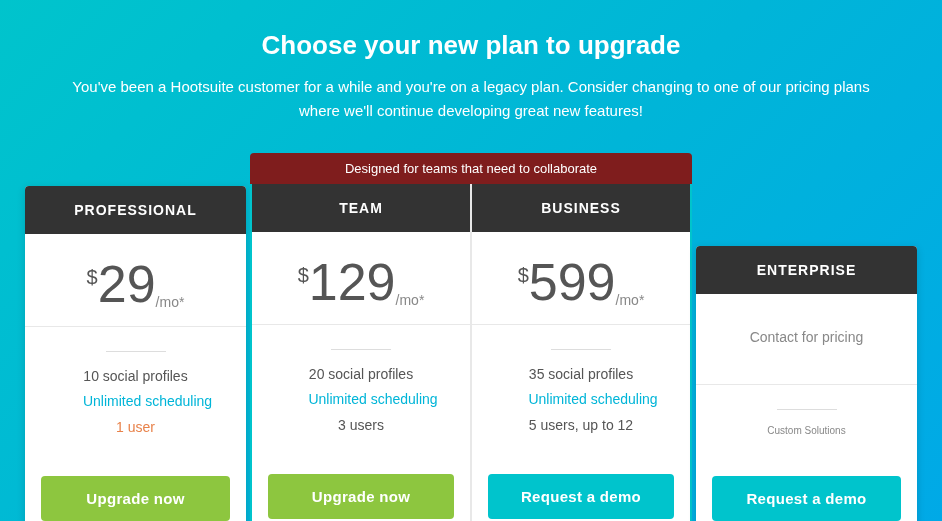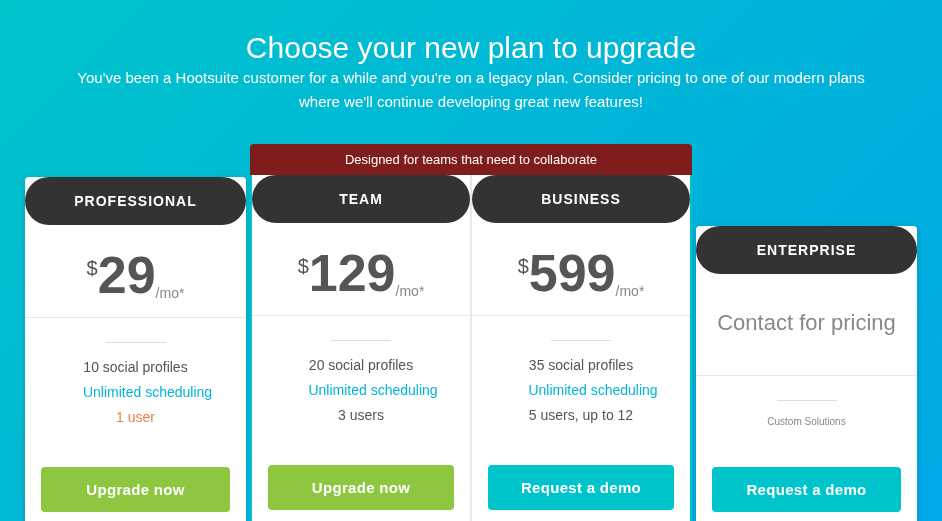--- a/index.html
+++ b/index.html
@@ -16,22 +16,23 @@
     }
 
     .header-section {
       text-align: center;
       color: white;
       margin-bottom: 30px;
       max-width: 800px;
     }
 
     .header-title {
-      font-size: 30px;
-      font-weight: 400;
+      font-size: 26px;
+      font-weight: 700;
+      margin-bottom: 14px;
       line-height: 1.2;
     }
 
     .header-subtitle {
       font-size: 15px;
       line-height: 1.6;
       font-weight: 400;
     }
 
     .plans-container {
@@ -85,21 +86,20 @@
 
     .plan-header {
       background: #333;
       color: white;
       text-align: center;
       padding: 16px 10px;
       font-size: 14px;
       font-weight: 700;
       letter-spacing: 1px;
       text-transform: uppercase;
-      border-radius: 24px;
     }
 
     .plan-price-section {
       padding: 24px 20px 16px;
       text-align: center;
       border-bottom: 1px solid #e8e8e8;
     }
 
     .price-display {
       display: flex;
@@ -109,33 +109,33 @@
     }
 
     .price-dollar {
       font-size: 20px;
       font-weight: 400;
       margin-top: 8px;
     }
 
     .price-amount {
       font-size: 52px;
-      font-weight: 700;
+      font-weight: 400;
       line-height: 1;
     }
 
     .price-mo {
       font-size: 14px;
       align-self: flex-end;
       margin-bottom: 0;
       color: #888;
     }
 
     .price-contact {
-      font-size: 22px;
+      font-size: 14px;
       color: #888;
       font-weight: 300;
       padding: 10px 0 20px;
       line-height: 1.4;
     }
 
     .plan-features {
       padding: 20px 16px;
       text-align: center;
       flex: 1;
@@ -207,21 +207,21 @@
     .plan-card-standalone {
       border-radius: 4px;
       margin: 0 4px;
     }
   </style>
 </head>
 <body>
 
 <div class="header-section">
   <h1 class="header-title">Choose your new plan to upgrade</h1>
-  <p class="header-subtitle">You've been a Hootsuite customer for a while and you're on a legacy plan. Consider pricing to one of our modern plans where we'll continue developing great new features!</p>
+  <p class="header-subtitle">You've been a Hootsuite customer for a while and you're on a legacy plan. Consider changing to one of our pricing plans where we'll continue developing great new features!</p>
 </div>
 
 <div class="plans-container">
 
   <div class="plan-card plan-card-standalone" style="margin-right:4px;">
     <div class="plan-header">
       <span>PROFESSIONAL</span>
     </div>
     <div class="plan-price-section">
       <div class="price-display">

